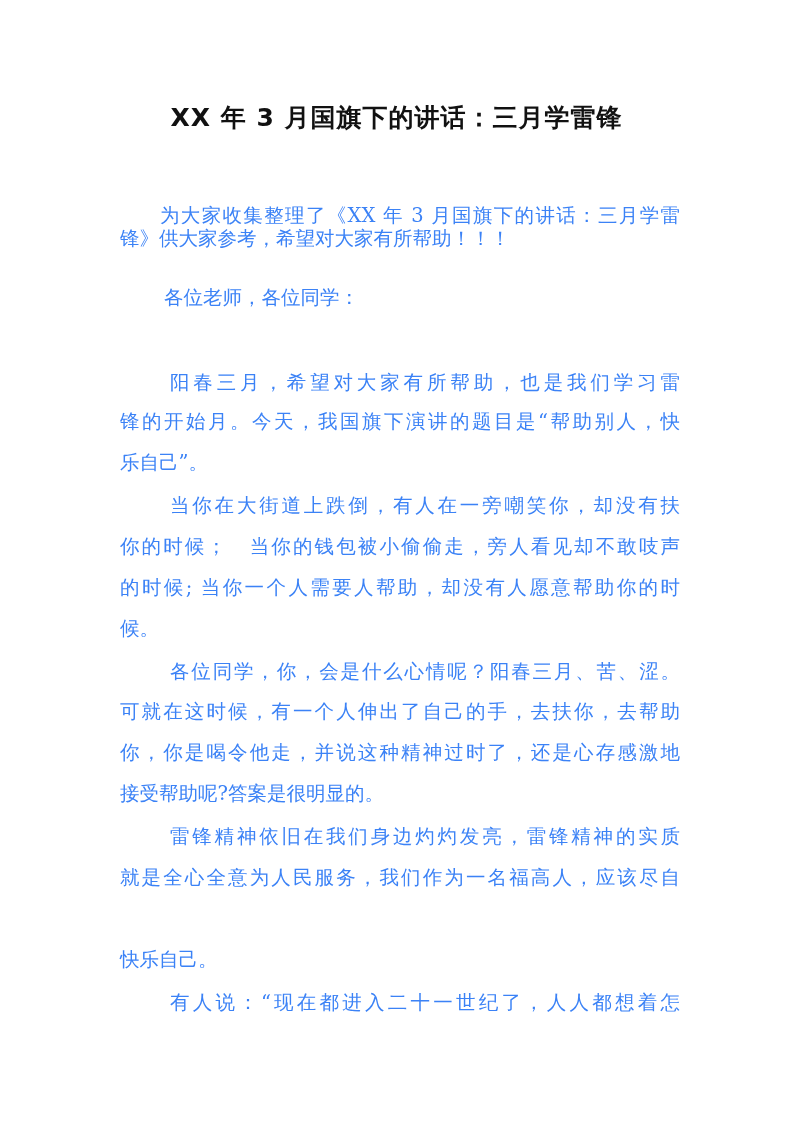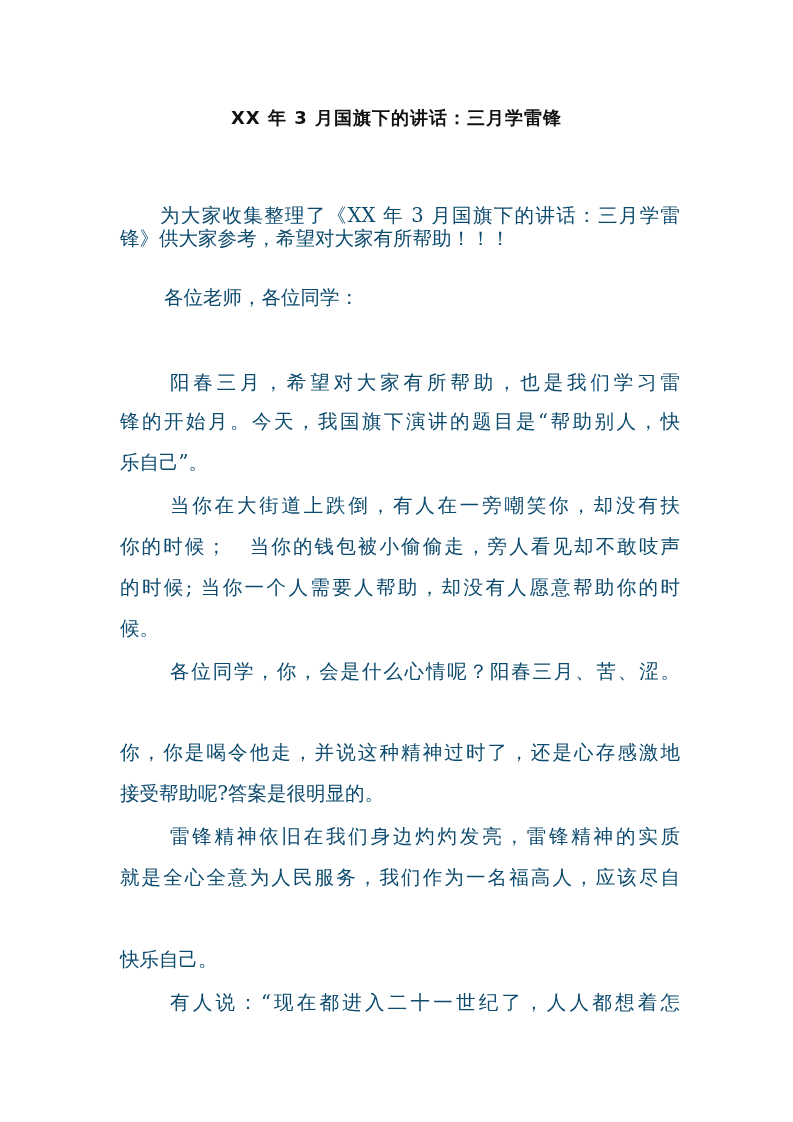--- a/index.html
+++ b/index.html
@@ -23,36 +23,36 @@
       background: #ffffff;
     }
     .title {
       position: absolute;
       left: 0;
       top: 98px;
       width: 793px;
       text-align: center;
       font-family: "DejaVu Sans", "Liberation Sans", sans-serif;
       font-weight: bold;
-      font-size: 18px;
+      font-size: 25px;
       line-height: 40px;
       letter-spacing: 1px;
       color: #111111;
       margin: 0;
     }
     .line {
       position: absolute;
       left: 120px;
       width: 560px;
       font-size: 19.5px;
       line-height: 30px;
       white-space: nowrap;
       text-align: justify;
       text-align-last: justify;
-      color: #0c4a6e;
+      color: #3b82f6;
     }
     .line.last {
       text-align: left;
       text-align-last: left;
     }
   </style>
 </head>
 <body>
 
 <div class="page">
@@ -68,20 +68,21 @@
   <div class="line" style="left:170px;width:510px;top:368px;">阳春三月，希望对大家有所帮助，也是我们学习雷</div>
   <div class="line" style="top:407px;">锋的开始月。今天，我国旗下演讲的题目是“帮助别人，快</div>
   <div class="line last" style="top:448px;">乐自己”。</div>
 
   <div class="line" style="left:170px;width:510px;top:491px;">当你在大街道上跌倒，有人在一旁嘲笑你，却没有扶</div>
   <div class="line" style="top:532px;">你的时候；　当你的钱包被小偷偷走，旁人看见却不敢吱声</div>
   <div class="line" style="top:573px;">的时候; 当你一个人需要人帮助，却没有人愿意帮助你的时</div>
   <div class="line last" style="top:614px;">候。</div>
 
   <div class="line" style="left:170px;width:510px;top:657px;">各位同学，你，会是什么心情呢？阳春三月、苦、涩。</div>
+  <div class="line" style="top:697px;">可就在这时候，有一个人伸出了自己的手，去扶你，去帮助</div>
   <div class="line" style="top:738px;">你，你是喝令他走，并说这种精神过时了，还是心存感激地</div>
   <div class="line last" style="top:779px;">接受帮助呢?答案是很明显的。</div>
 
   <div class="line" style="left:170px;width:510px;top:822px;">雷锋精神依旧在我们身边灼灼发亮，雷锋精神的实质</div>
   <div class="line" style="top:863px;">就是全心全意为人民服务，我们作为一名福高人，应该尽自</div>
   <div class="line last" style="top:945px;text-align:center;">快乐自己。</div>
 
   <div class="line" style="left:170px;width:510px;top:988px;">有人说：“现在都进入二十一世纪了，人人都想着怎</div>
 
 </div>

